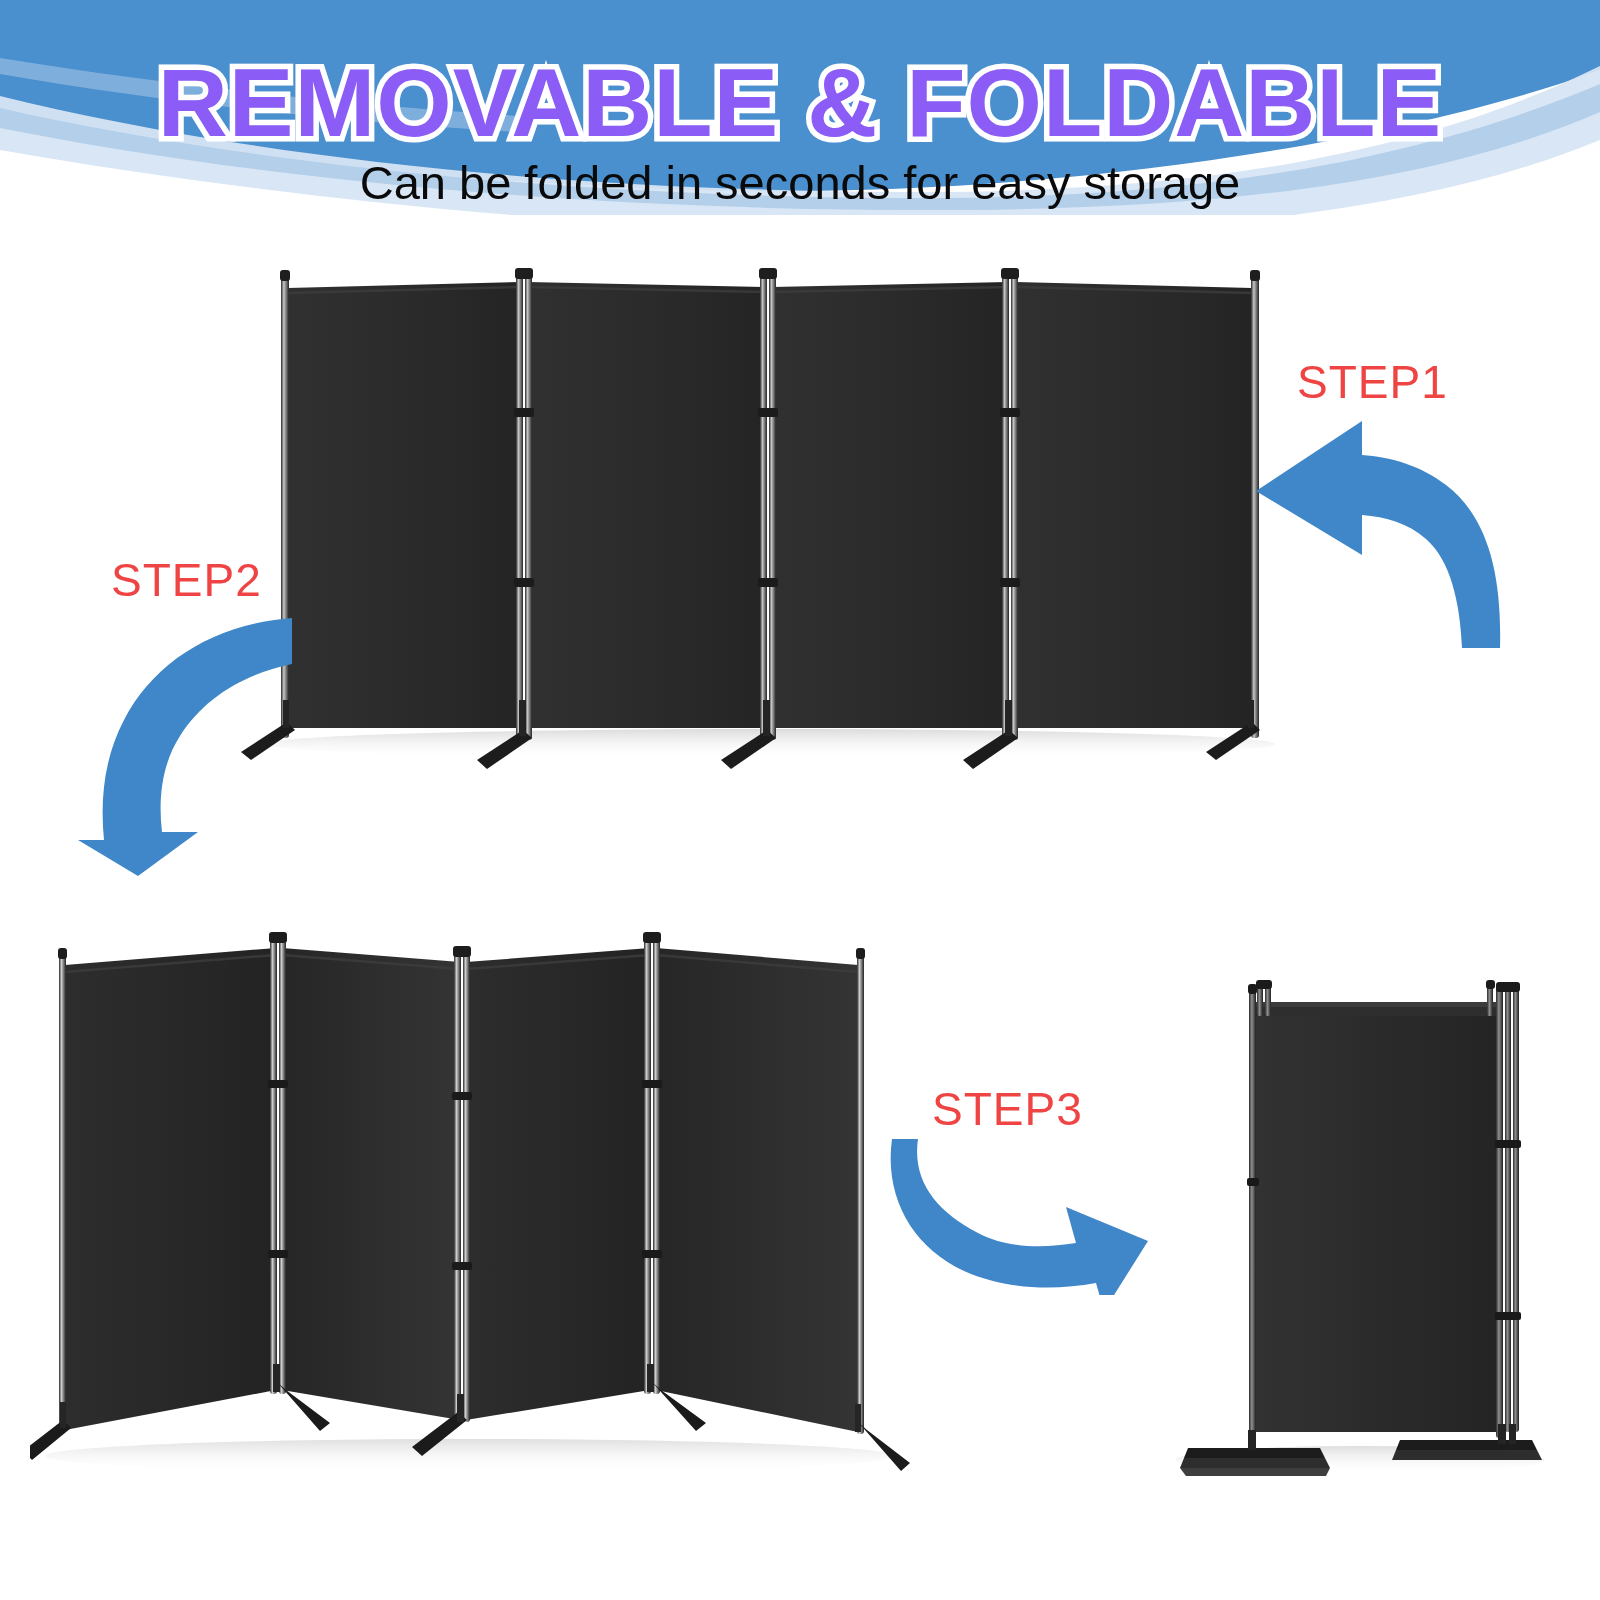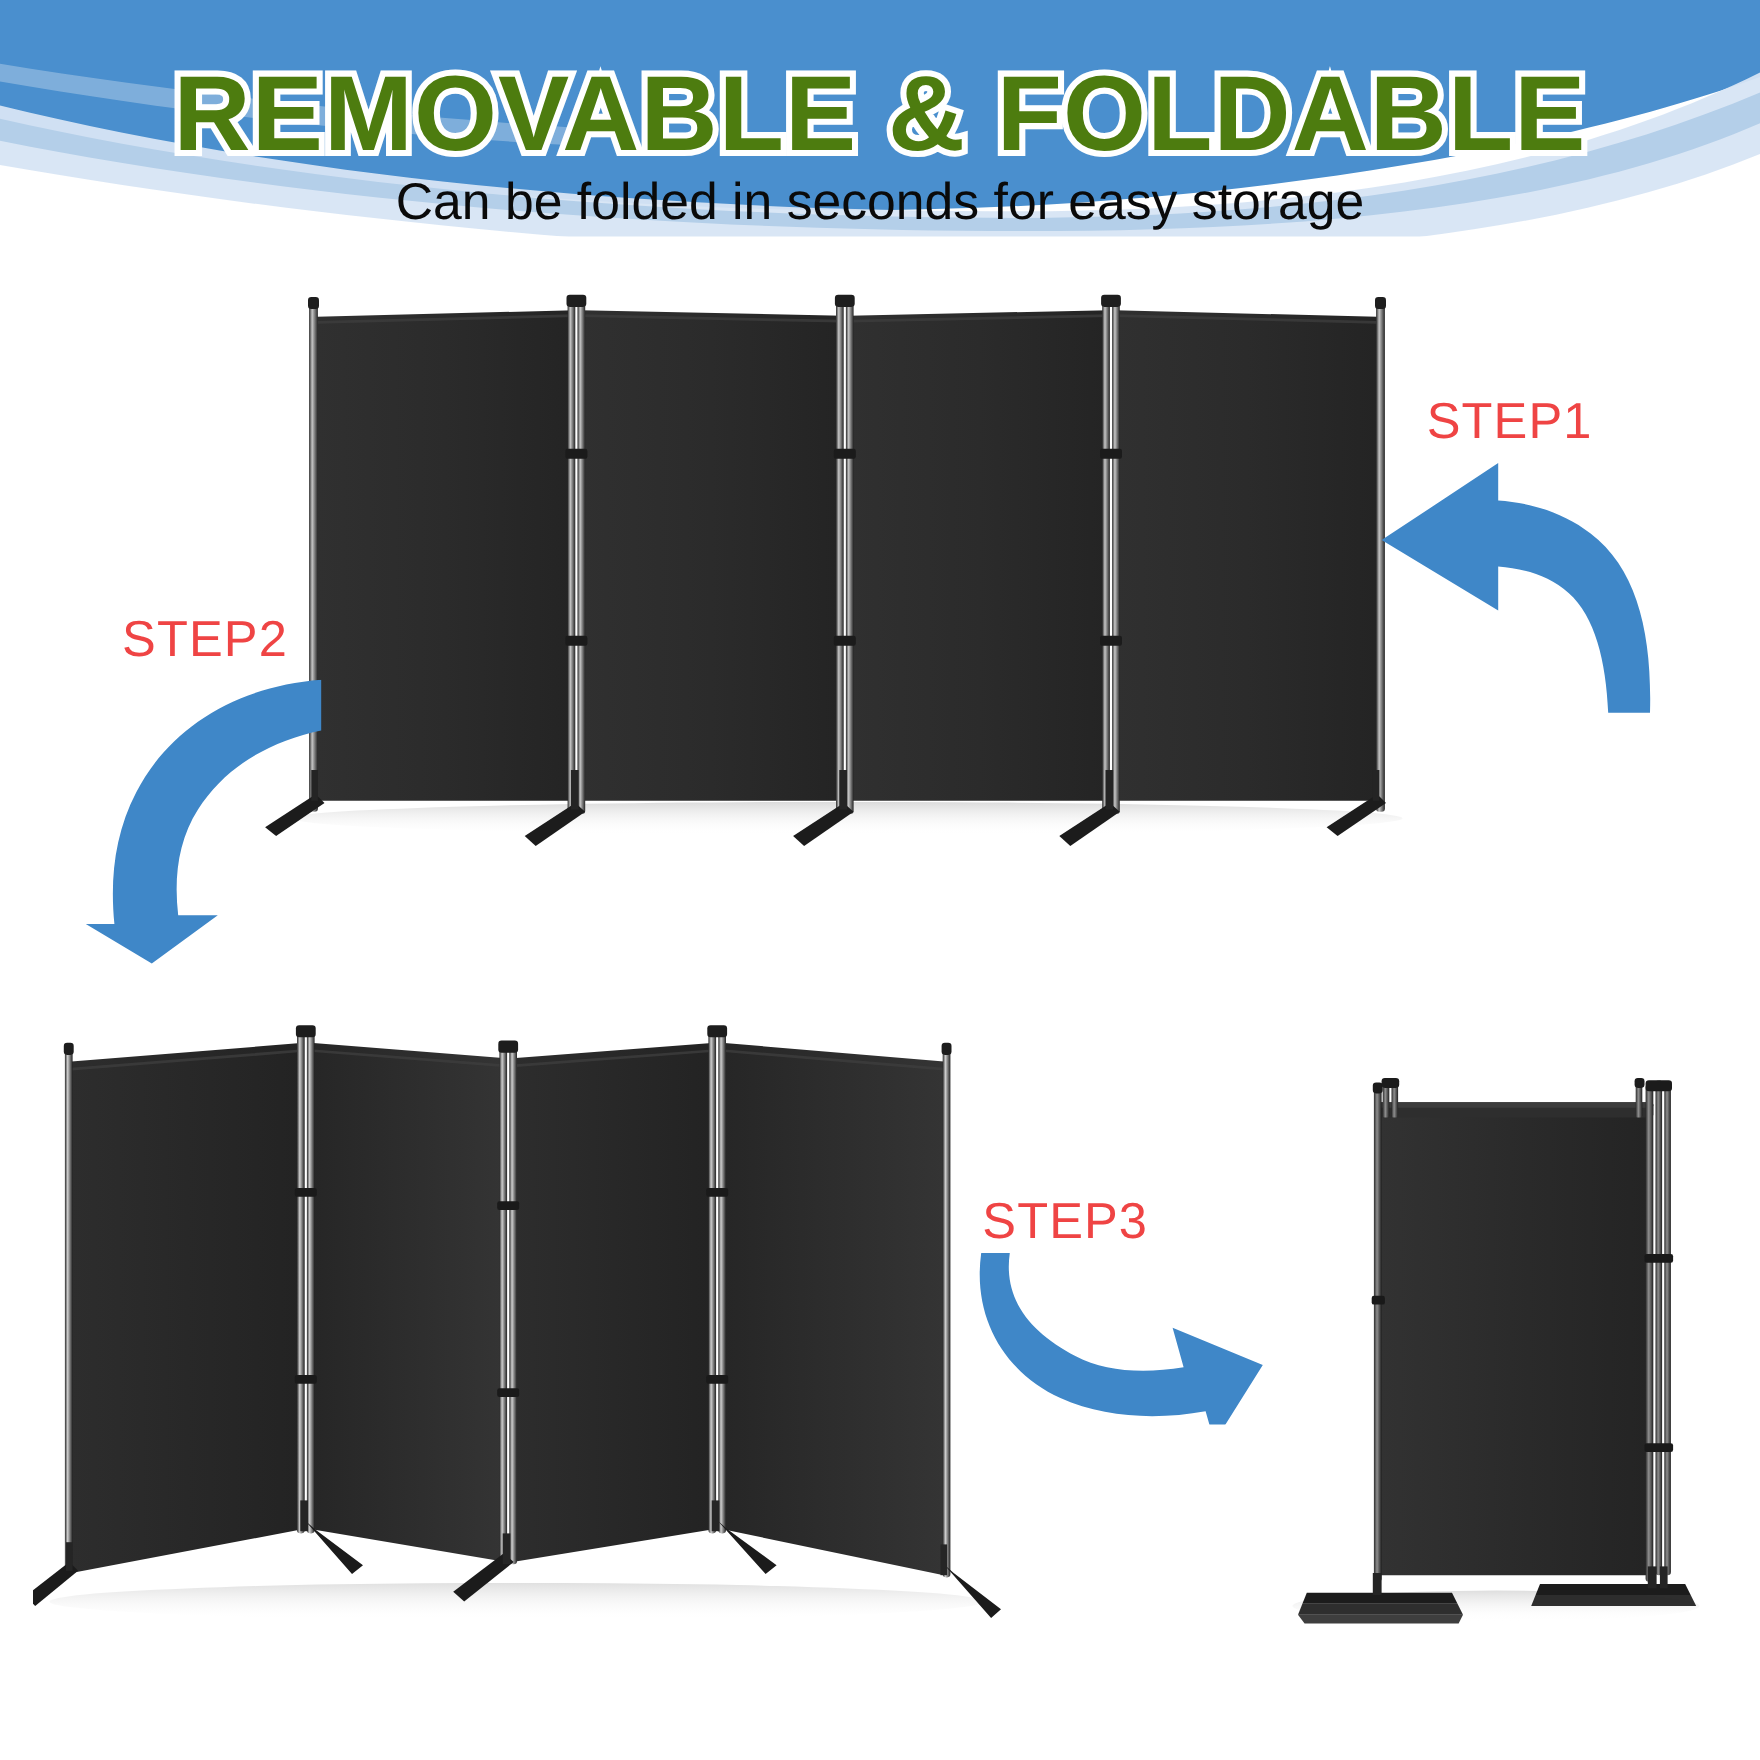--- a/index.html
+++ b/index.html
@@ -12,21 +12,21 @@
   
   .banner{position:absolute;left:0;top:0;width:1600px;height:215px;overflow:hidden;}
   .banner svg{position:absolute;left:0;top:0;}
 
   .title-wrap{
     position:absolute;left:0;top:46px;width:1600px;height:112px;
     display:flex;align-items:center;justify-content:center;
   }
   .title{
     font-size:97px;line-height:1;font-weight:bold;letter-spacing:1px;
-    color:#4d7c0f;
+    color:#8b5cf6;
     -webkit-text-stroke:11px #ffffff;
     paint-order:stroke fill;
     white-space:nowrap;
     font-family:"Liberation Sans","DejaVu Sans",sans-serif;
   }
   .subtitle-wrap{
     position:absolute;left:0;top:155px;width:1600px;
     display:flex;align-items:center;justify-content:center;
   }
   .subtitle{
@@ -34,21 +34,21 @@
     font-family:"Liberation Sans","DejaVu Sans",sans-serif;
   }
 
   
   .step-label{
     position:absolute;color:#ef4444;font-size:46px;letter-spacing:1px;
     font-family:"Liberation Sans","DejaVu Sans",sans-serif;white-space:nowrap;
   }
   #step1-label{left:1297px;top:355px;}
   #step2-label{left:111px;top:553px;}
-  #step3-label{left:893px;top:1082px;}
+  #step3-label{left:932px;top:1082px;}
 
   .arrow{position:absolute;}
 
   
   .prod{position:absolute;}
   .prod svg{display:block;}
 </style>
 </head>
 <body>
 

